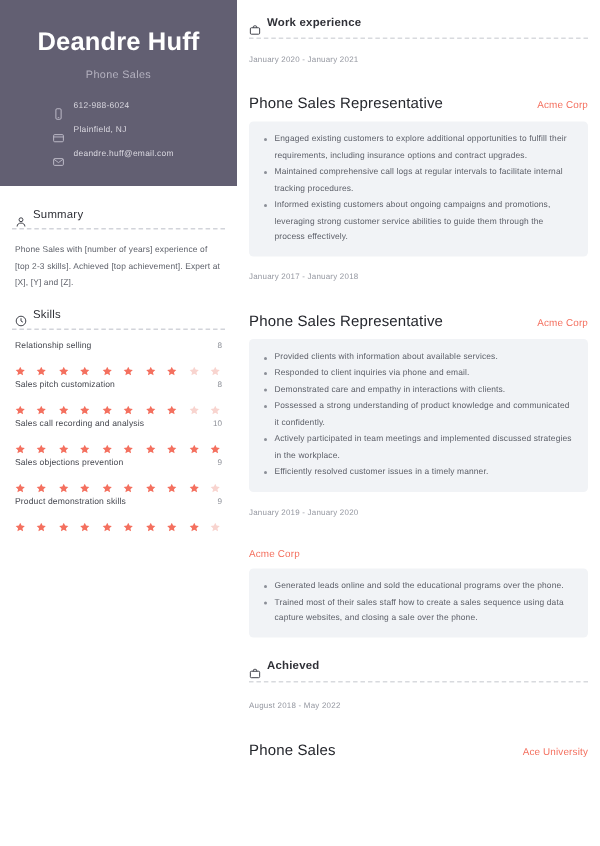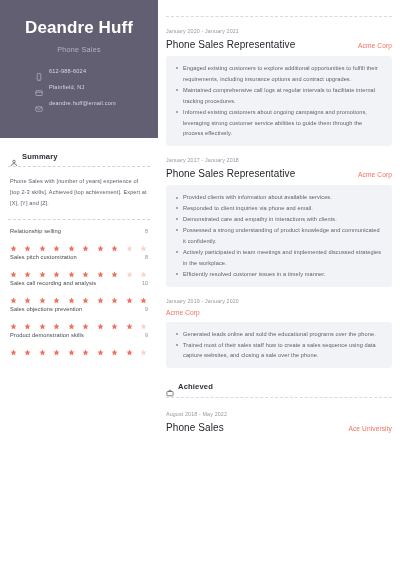--- a/index.html
+++ b/index.html
@@ -8,42 +8,42 @@
     background: #ffffff;
     font-family: "Liberation Sans", sans-serif;
     overflow: hidden;
   }
   .page { position: relative; width: 400px; height: 564px; display: flex; background:#fff; }
 
   
   .sidebar { width: 158px; flex: 0 0 158px; position: relative; background:#ffffff; }
   .sidebar-header {
     background: #625f72;
-    height: 138px;
+    height: 124px;
     padding: 14px 14px 0 14px;
     color: #ffffff;
   }
   .full-name {
     font-size: 17px; font-weight: bold; letter-spacing: .1px;
     color:#ffffff; text-align:center; line-height: 1.15; margin-top: 4px;
   }
   .job-title {
     text-align:center; font-size: 7.2px; color: #b5b2c0;
     margin-top: 7px; letter-spacing: .25px;
   }
   .contact-list { margin-top: 13px; padding-left: 21px; }
   .contact-row { display:flex; align-items:center; gap:6px; margin-bottom: 8px; }
   .contact-row .ico { width:8px; height:8px; flex:0 0 8px; display:block; opacity:.85; }
   .contact-row .ctext { font-size: 5.6px; color: #dad8e0; letter-spacing: .2px; }
 
   .side-body { padding: 14px 8px 0 8px; }
   .side-section { margin-bottom: 4px; }
   .side-head { display:flex; align-items:center; gap:4px; padding-left:2px; }
   .side-head .ico { width:8px; height:8px; flex:0 0 8px; display:block; }
-  .side-head-title { font-size: 7.6px; font-weight: bold; color:#2f3037; letter-spacing:.15px; }
+  .side-head-title { font-size: 7.6px; font-weight: normal; color:#2f3037; letter-spacing:.15px; }
   .side-rule { border-bottom: 1px dashed #d2d4da; margin: 5px 0 0 0; }
 
   .summary-text {
     font-size: 5.6px; line-height: 1.95; color:#5d6069;
     padding: 9px 2px 0 2px; letter-spacing:.1px;
   }
 
   .skills-wrap { padding: 8px 2px 0 2px; }
   .skill { margin-bottom: 9px; }
   .skill-top { display:flex; justify-content:space-between; align-items:baseline; }
@@ -55,21 +55,21 @@
   
   .main { flex:1; padding: 10px 8px 0 8px; }
   .main-section { margin-bottom: 4px; }
   .main-head { display:flex; align-items:center; gap:4px; }
   .main-head .ico { width:8px; height:8px; flex:0 0 8px; display:block; }
   .main-head-title { font-size: 7.6px; font-weight:bold; color:#2f3037; letter-spacing:.15px; }
   .main-rule { border-bottom:1px dashed #d8dade; margin-top:6px; }
 
   .entry { padding-top: 11px; }
   .entry-date { font-size: 5.3px; color:#9497a0; letter-spacing:.15px; }
-  .entry-row { display:flex; justify-content:space-between; align-items:baseline; margin-top:5px; gap:8px; }
+  .entry-row { display:flex; justify-content:space-between; align-items:baseline; margin-top:21px; gap:8px; }
   .entry-title { font-size: 10px; color:#24262c; letter-spacing:.1px; }
   .entry-org { font-size: 6.6px; color:#f4705f; letter-spacing:.1px; white-space:nowrap; }
 
   .bullets {
     background:#f1f3f6; border-radius:3px;
     margin-top:6px; padding: 7px 9px 7px 9px;
     list-style:none;
   }
   .bullets li {
     position:relative; padding-left:8px;
@@ -133,20 +133,29 @@
                 <path d="M2.8 14c0-3 2.4-4.6 5.2-4.6S13.2 11 13.2 14" fill="none" stroke="#3c3e46" stroke-width="1.3"></path>
               </svg>
           </span>
           <span class="side-head-title">Summary</span>
         </div>
         <div class="side-rule"></div>
         <p class="summary-text">Phone Sales with [number of years] experience of [top 2-3 skills]. Achieved [top achievement]. Expert at [X], [Y] and [Z].</p>
       </section>
 
       <section class="side-section" style="margin-top:10px;">
+        <div class="side-head">
+          <span class="ico">
+            <svg viewBox="0 0 16 16" width="8" height="8">
+                <circle cx="8" cy="8" r="6.4" fill="none" stroke="#3c3e46" stroke-width="1.3"></circle>
+                <path d="M8 4.3V8l2.6 1.6" fill="none" stroke="#3c3e46" stroke-width="1.3"></path>
+              </svg>
+          </span>
+          <span class="side-head-title">Skills</span>
+        </div>
         <div class="side-rule"></div>
         <div class="skills-wrap" id="skills-list">
             <div class="skill">
               <div class="skill-top">
                 <span class="skill-name">Relationship selling</span>
                 <span class="skill-val">8</span>
               </div>
               <div class="stars">
                 <span class="star"><svg viewBox="0 0 20 20" width="7" height="7">
                     <path d="M10 1.2l2.6 5.6 6.1.7-4.5 4.2 1.2 6-5.4-3-5.4 3 1.2-6L1.3 7.5l6.1-.7z" fill="#f4705f"></path>
@@ -334,20 +343,29 @@
             </div>
           </div>
       </section>
 
     </div>
   </aside>
 
   <main class="main">
 
     <section class="main-section">
+      <div class="main-head">
+        <span class="ico">
+          <svg viewBox="0 0 16 16" width="8" height="8">
+              <rect x="1.8" y="5" width="12.4" height="8.6" rx="1.4" fill="none" stroke="#3c3e46" stroke-width="1.3"></rect>
+              <path d="M5.8 5V3.6c0-.6.5-1.1 1.1-1.1h2.2c.6 0 1.1.5 1.1 1.1V5" fill="none" stroke="#3c3e46" stroke-width="1.3"></path>
+            </svg>
+        </span>
+        <span class="main-head-title">Work experience</span>
+      </div>
       <div class="main-rule"></div>
       <div id="work-entries">
           <article class="entry">
             <div class="entry-date">January 2020 - January 2021</div>
             <div class="entry-row">
               <span class="entry-title">Phone Sales Representative</span>
               <span class="entry-org">Acme Corp</span>
             </div>
             <ul class="bullets">
               <li>Engaged existing customers to explore additional opportunities to fulfill their requirements, including insurance options and contract upgrades.</li>

